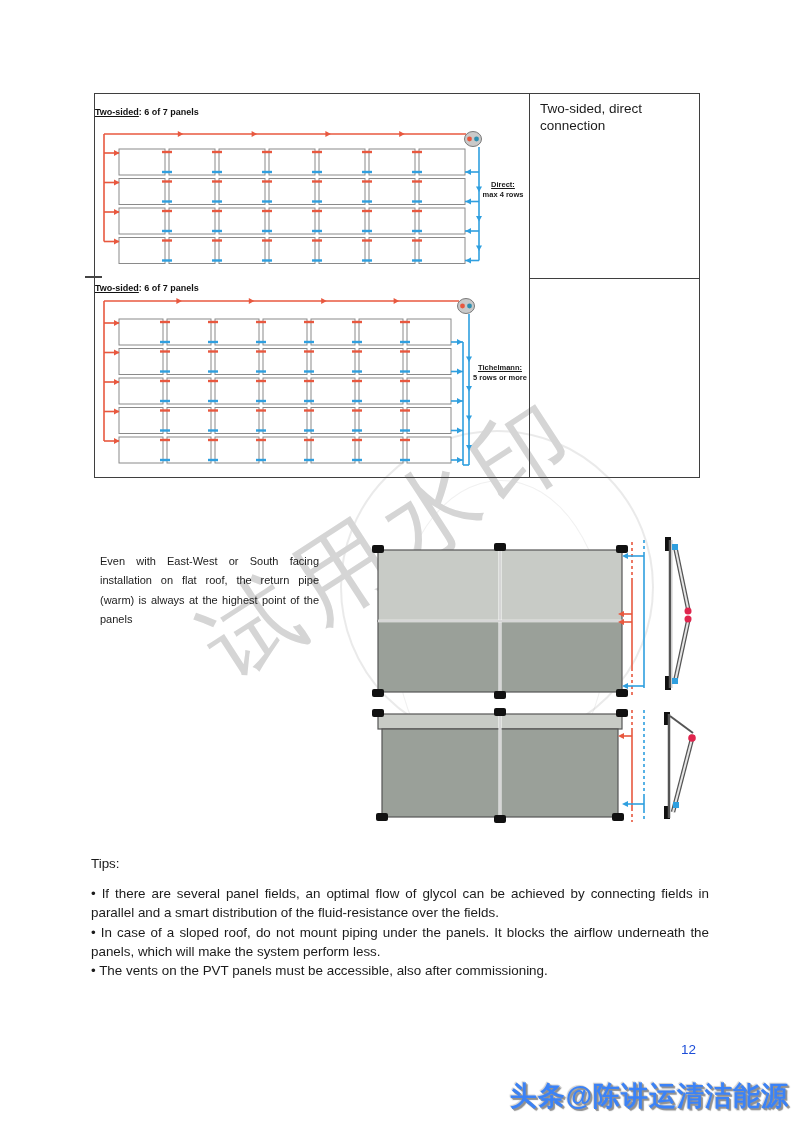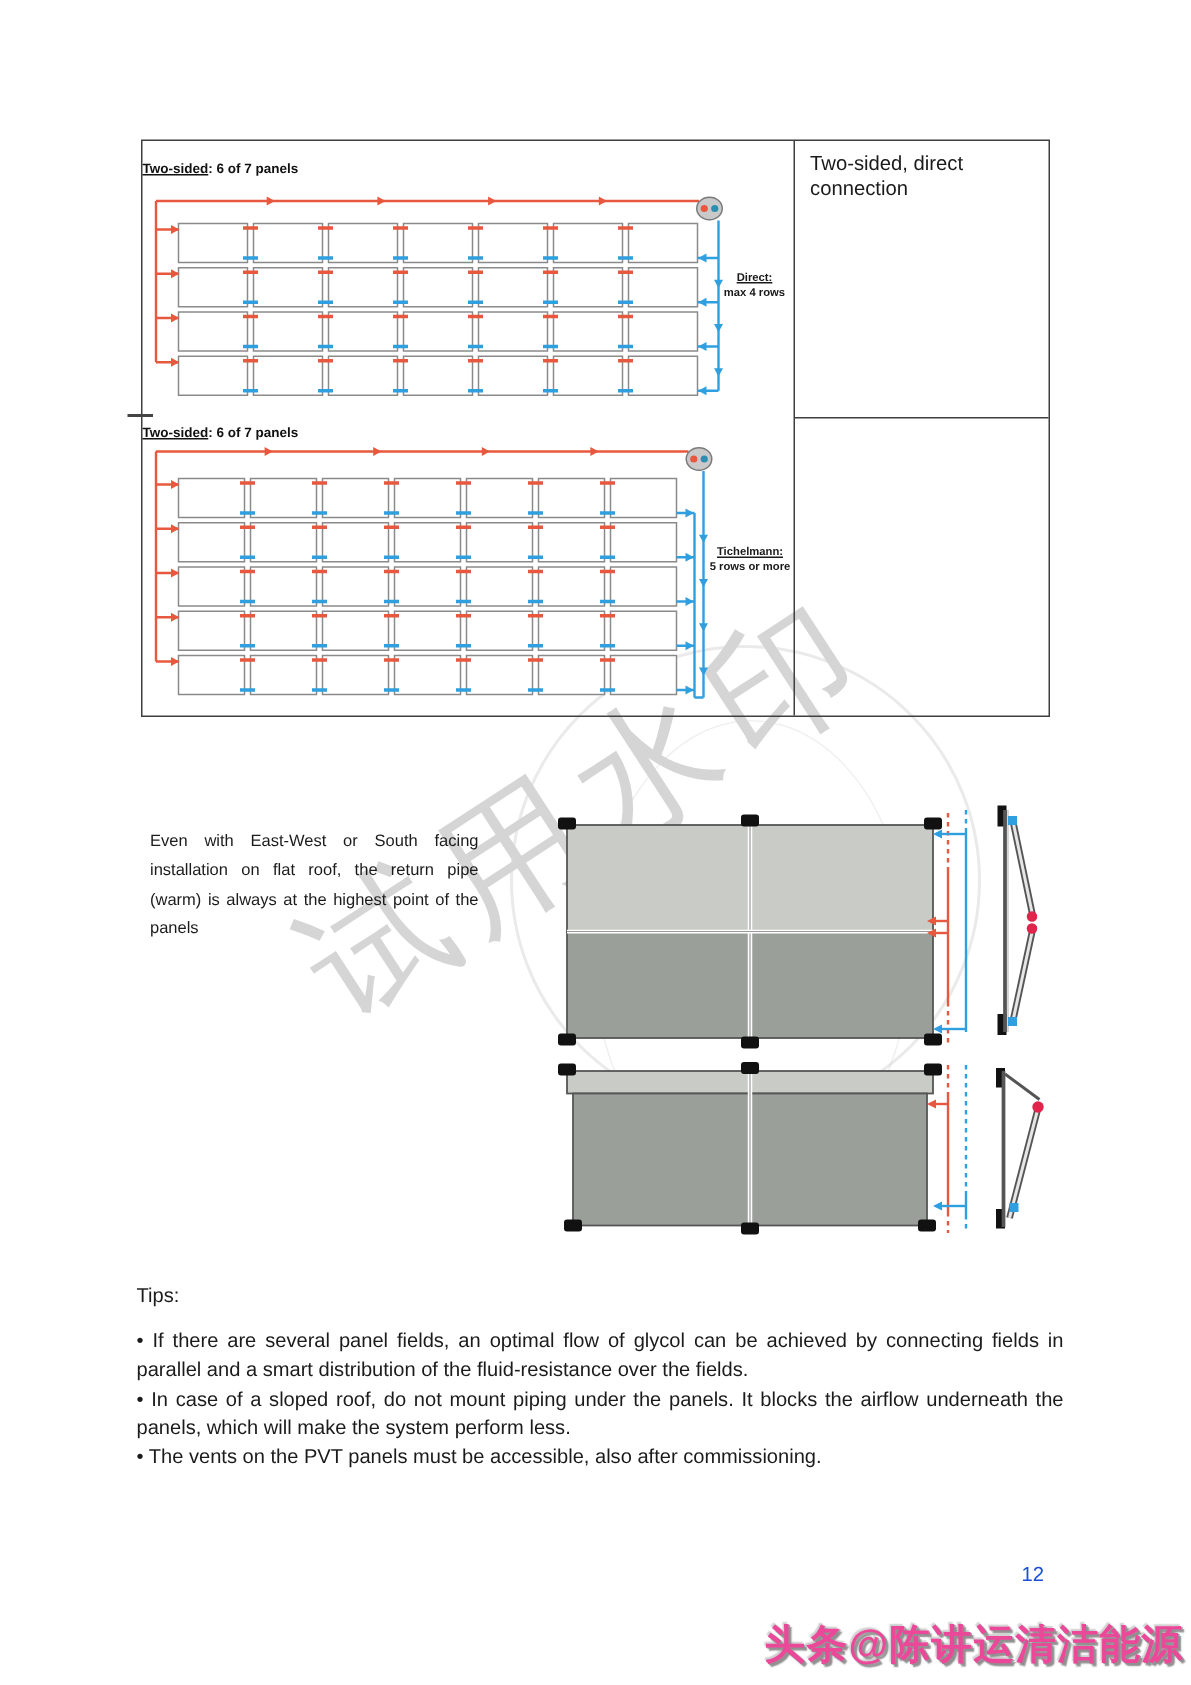--- a/index.html
+++ b/index.html
@@ -4,21 +4,21 @@
 <style>
   html,body{margin:0;padding:0;background:#fff;}
   .page{position:relative;width:794px;height:1123px;background:#fff;overflow:hidden;
         font-family:"Liberation Sans","DejaVu Sans",sans-serif;color:#1b1b1b;}
 
   
   .conn-table{position:absolute;left:94px;top:93px;width:606px;height:385px;
               border:1.5px solid var(--tbl,#3f3f3f);box-sizing:border-box;display:flex;}
   .conn-left{position:relative;width:434px;height:100%;}
   .conn-right{position:relative;flex:1;border-left:1.5px solid var(--tbl,#3f3f3f);box-sizing:border-box;
-              display:flex;flex-direction:column;}
+              display:flex;flex-direction:row;justify-content:flex-end;}
   .conn-cell{box-sizing:border-box;padding:7px 10px;font-size:13.5px;line-height:16.5px;}
   .conn-cell-1{height:185px;border-bottom:1.5px solid var(--tbl,#3f3f3f);}
   .conn-cell-2{flex:1;}
   .cell-note{margin-top:13px;font-size:13.2px;line-height:16.2px;}
   .left-tick{position:absolute;left:85px;top:276px;width:17px;height:1.5px;background:#444;}
 
   .diagram-cell{position:absolute;left:0;width:434px;}
   .diagram-cell svg{position:absolute;left:0;top:0;}
   .diag-title{position:absolute;left:0;width:100%;
               font-size:9px;font-weight:bold;color:#111;}
@@ -33,21 +33,21 @@
 
   
   .wm-diagonal{position:absolute;left:213px;top:592px;font-size:95px;letter-spacing:12px;
                color:#d5d5d5;transform:rotate(-33deg);transform-origin:left center;
                white-space:nowrap;pointer-events:none;}
   .wm-globe{position:absolute;left:340px;top:430px;width:310px;height:310px;border-radius:50%;
             border:2px solid rgba(185,185,185,0.30);pointer-events:none;}
   .wm-globe2{position:absolute;left:395px;top:480px;width:210px;height:310px;border-radius:50%;
              border:1.5px solid rgba(185,185,185,0.22);pointer-events:none;}
   .wm-footer{position:absolute;right:5px;top:1078px;font-size:27px;font-weight:bold;letter-spacing:1px;
-             color:#ec4899;text-shadow:2px 2px 1px #8f8f8f,-1px -1px 1px #cfcfcf,1px 1px 0 #a5a5a5;
+             color:#3b82f6;text-shadow:2px 2px 1px #8f8f8f,-1px -1px 1px #cfcfcf,1px 1px 0 #a5a5a5;
              pointer-events:none;}
 
   
   .tips-heading{position:absolute;left:91px;top:854px;font-size:13.4px;line-height:19px;}
   .tips-list{position:absolute;left:91px;top:884px;width:618px;font-size:13.4px;line-height:19.3px;}
   .tip-item{text-align:justify;}
 
   .page-number{position:absolute;left:681px;top:1042px;font-size:13.5px;color:#1d4ed8;}
 
   .frame-stroke{stroke:#555;stroke-width:1.2;}

